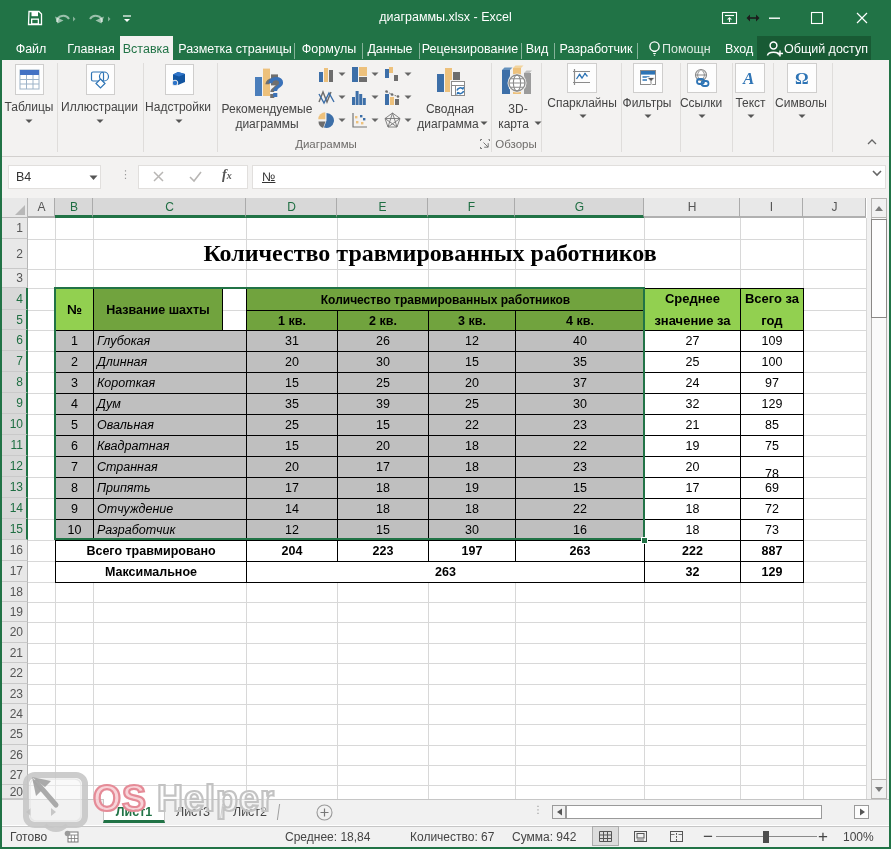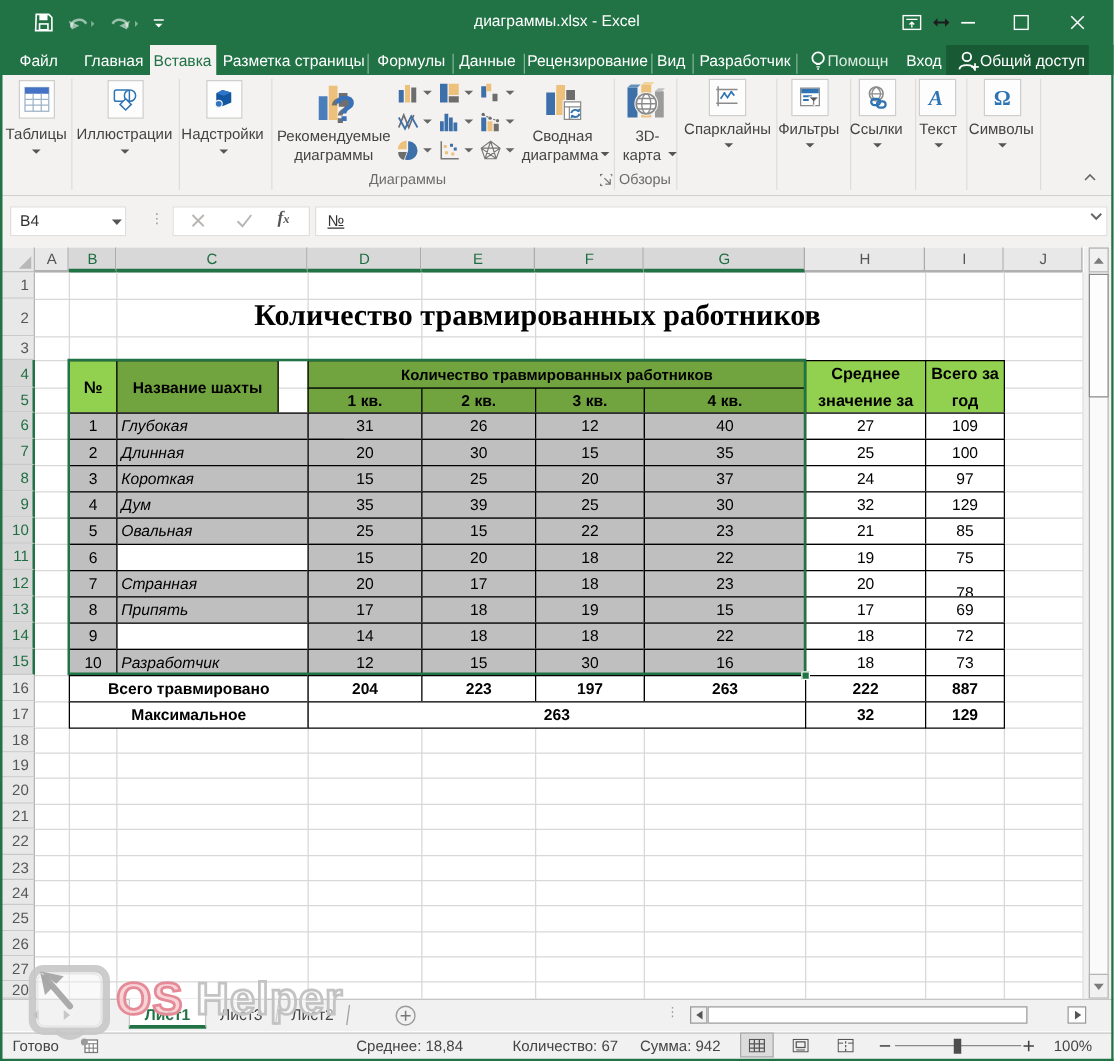--- a/index.html
+++ b/index.html
@@ -481,20 +481,21 @@
 <div style="position:absolute;left:740px;top:393px;width:64px;height:22px;background:#fff;border:1px solid #000;box-sizing:border-box;display:flex;align-items:center;justify-content:center;font-size:12.5px;">129</div>
 <div style="position:absolute;left:55px;top:414px;width:39px;height:22px;background:#bfbfbf;border:1px solid #000;box-sizing:border-box;display:flex;align-items:center;justify-content:center;font-size:12.5px;">5</div>
 <div style="position:absolute;left:93px;top:414px;width:154px;height:22px;background:#bfbfbf;border:1px solid #000;box-sizing:border-box;display:flex;align-items:center;justify-content:center;font-size:12.5px;font-style:italic;justify-content:flex-start;padding-left:3px;">Овальная</div>
 <div style="position:absolute;left:246px;top:414px;width:92px;height:22px;background:#bfbfbf;border:1px solid #000;box-sizing:border-box;display:flex;align-items:center;justify-content:center;font-size:12.5px;">25</div>
 <div style="position:absolute;left:337px;top:414px;width:92px;height:22px;background:#bfbfbf;border:1px solid #000;box-sizing:border-box;display:flex;align-items:center;justify-content:center;font-size:12.5px;">15</div>
 <div style="position:absolute;left:428px;top:414px;width:88px;height:22px;background:#bfbfbf;border:1px solid #000;box-sizing:border-box;display:flex;align-items:center;justify-content:center;font-size:12.5px;">22</div>
 <div style="position:absolute;left:515px;top:414px;width:130px;height:22px;background:#bfbfbf;border:1px solid #000;box-sizing:border-box;display:flex;align-items:center;justify-content:center;font-size:12.5px;">23</div>
 <div style="position:absolute;left:644px;top:414px;width:97px;height:22px;background:#fff;border:1px solid #000;box-sizing:border-box;display:flex;align-items:center;justify-content:center;font-size:12.5px;">21</div>
 <div style="position:absolute;left:740px;top:414px;width:64px;height:22px;background:#fff;border:1px solid #000;box-sizing:border-box;display:flex;align-items:center;justify-content:center;font-size:12.5px;">85</div>
 <div style="position:absolute;left:55px;top:435px;width:39px;height:22px;background:#bfbfbf;border:1px solid #000;box-sizing:border-box;display:flex;align-items:center;justify-content:center;font-size:12.5px;">6</div>
+<div style="position:absolute;left:93px;top:435px;width:154px;height:22px;background:#bfbfbf;border:1px solid #000;box-sizing:border-box;display:flex;align-items:center;justify-content:center;font-size:12.5px;font-style:italic;justify-content:flex-start;padding-left:3px;">Квадратная</div>
 <div style="position:absolute;left:246px;top:435px;width:92px;height:22px;background:#bfbfbf;border:1px solid #000;box-sizing:border-box;display:flex;align-items:center;justify-content:center;font-size:12.5px;">15</div>
 <div style="position:absolute;left:337px;top:435px;width:92px;height:22px;background:#bfbfbf;border:1px solid #000;box-sizing:border-box;display:flex;align-items:center;justify-content:center;font-size:12.5px;">20</div>
 <div style="position:absolute;left:428px;top:435px;width:88px;height:22px;background:#bfbfbf;border:1px solid #000;box-sizing:border-box;display:flex;align-items:center;justify-content:center;font-size:12.5px;">18</div>
 <div style="position:absolute;left:515px;top:435px;width:130px;height:22px;background:#bfbfbf;border:1px solid #000;box-sizing:border-box;display:flex;align-items:center;justify-content:center;font-size:12.5px;">22</div>
 <div style="position:absolute;left:644px;top:435px;width:97px;height:22px;background:#fff;border:1px solid #000;box-sizing:border-box;display:flex;align-items:center;justify-content:center;font-size:12.5px;">19</div>
 <div style="position:absolute;left:740px;top:435px;width:64px;height:22px;background:#fff;border:1px solid #000;box-sizing:border-box;display:flex;align-items:center;justify-content:center;font-size:12.5px;">75</div>
 <div style="position:absolute;left:55px;top:456px;width:39px;height:22px;background:#bfbfbf;border:1px solid #000;box-sizing:border-box;display:flex;align-items:center;justify-content:center;font-size:12.5px;">7</div>
 <div style="position:absolute;left:93px;top:456px;width:154px;height:22px;background:#bfbfbf;border:1px solid #000;box-sizing:border-box;display:flex;align-items:center;justify-content:center;font-size:12.5px;font-style:italic;justify-content:flex-start;padding-left:3px;">Странная</div>
 <div style="position:absolute;left:246px;top:456px;width:92px;height:22px;background:#bfbfbf;border:1px solid #000;box-sizing:border-box;display:flex;align-items:center;justify-content:center;font-size:12.5px;">20</div>
 <div style="position:absolute;left:337px;top:456px;width:92px;height:22px;background:#bfbfbf;border:1px solid #000;box-sizing:border-box;display:flex;align-items:center;justify-content:center;font-size:12.5px;">17</div>
@@ -504,20 +505,21 @@
 <div style="position:absolute;left:740px;top:456px;width:64px;height:36px;background:#fff;border:1px solid #000;box-sizing:border-box;display:flex;align-items:center;justify-content:center;font-size:12.5px;">78</div>
 <div style="position:absolute;left:55px;top:477px;width:39px;height:22px;background:#bfbfbf;border:1px solid #000;box-sizing:border-box;display:flex;align-items:center;justify-content:center;font-size:12.5px;">8</div>
 <div style="position:absolute;left:93px;top:477px;width:154px;height:22px;background:#bfbfbf;border:1px solid #000;box-sizing:border-box;display:flex;align-items:center;justify-content:center;font-size:12.5px;font-style:italic;justify-content:flex-start;padding-left:3px;">Припять</div>
 <div style="position:absolute;left:246px;top:477px;width:92px;height:22px;background:#bfbfbf;border:1px solid #000;box-sizing:border-box;display:flex;align-items:center;justify-content:center;font-size:12.5px;">17</div>
 <div style="position:absolute;left:337px;top:477px;width:92px;height:22px;background:#bfbfbf;border:1px solid #000;box-sizing:border-box;display:flex;align-items:center;justify-content:center;font-size:12.5px;">18</div>
 <div style="position:absolute;left:428px;top:477px;width:88px;height:22px;background:#bfbfbf;border:1px solid #000;box-sizing:border-box;display:flex;align-items:center;justify-content:center;font-size:12.5px;">19</div>
 <div style="position:absolute;left:515px;top:477px;width:130px;height:22px;background:#bfbfbf;border:1px solid #000;box-sizing:border-box;display:flex;align-items:center;justify-content:center;font-size:12.5px;">15</div>
 <div style="position:absolute;left:644px;top:477px;width:97px;height:22px;background:#fff;border:1px solid #000;box-sizing:border-box;display:flex;align-items:center;justify-content:center;font-size:12.5px;">17</div>
 <div style="position:absolute;left:740px;top:477px;width:64px;height:22px;background:#fff;border:1px solid #000;box-sizing:border-box;display:flex;align-items:center;justify-content:center;font-size:12.5px;">69</div>
 <div style="position:absolute;left:55px;top:498px;width:39px;height:22px;background:#bfbfbf;border:1px solid #000;box-sizing:border-box;display:flex;align-items:center;justify-content:center;font-size:12.5px;">9</div>
+<div style="position:absolute;left:93px;top:498px;width:154px;height:22px;background:#bfbfbf;border:1px solid #000;box-sizing:border-box;display:flex;align-items:center;justify-content:center;font-size:12.5px;font-style:italic;justify-content:flex-start;padding-left:3px;">Отчуждение</div>
 <div style="position:absolute;left:246px;top:498px;width:92px;height:22px;background:#bfbfbf;border:1px solid #000;box-sizing:border-box;display:flex;align-items:center;justify-content:center;font-size:12.5px;">14</div>
 <div style="position:absolute;left:337px;top:498px;width:92px;height:22px;background:#bfbfbf;border:1px solid #000;box-sizing:border-box;display:flex;align-items:center;justify-content:center;font-size:12.5px;">18</div>
 <div style="position:absolute;left:428px;top:498px;width:88px;height:22px;background:#bfbfbf;border:1px solid #000;box-sizing:border-box;display:flex;align-items:center;justify-content:center;font-size:12.5px;">18</div>
 <div style="position:absolute;left:515px;top:498px;width:130px;height:22px;background:#bfbfbf;border:1px solid #000;box-sizing:border-box;display:flex;align-items:center;justify-content:center;font-size:12.5px;">22</div>
 <div style="position:absolute;left:644px;top:498px;width:97px;height:22px;background:#fff;border:1px solid #000;box-sizing:border-box;display:flex;align-items:center;justify-content:center;font-size:12.5px;">18</div>
 <div style="position:absolute;left:740px;top:498px;width:64px;height:22px;background:#fff;border:1px solid #000;box-sizing:border-box;display:flex;align-items:center;justify-content:center;font-size:12.5px;">72</div>
 <div style="position:absolute;left:55px;top:519px;width:39px;height:22px;background:#bfbfbf;border:1px solid #000;box-sizing:border-box;display:flex;align-items:center;justify-content:center;font-size:12.5px;">10</div>
 <div style="position:absolute;left:93px;top:519px;width:154px;height:22px;background:#bfbfbf;border:1px solid #000;box-sizing:border-box;display:flex;align-items:center;justify-content:center;font-size:12.5px;font-style:italic;justify-content:flex-start;padding-left:3px;">Разработчик</div>
 <div style="position:absolute;left:246px;top:519px;width:92px;height:22px;background:#bfbfbf;border:1px solid #000;box-sizing:border-box;display:flex;align-items:center;justify-content:center;font-size:12.5px;">12</div>
 <div style="position:absolute;left:337px;top:519px;width:92px;height:22px;background:#bfbfbf;border:1px solid #000;box-sizing:border-box;display:flex;align-items:center;justify-content:center;font-size:12.5px;">15</div>

